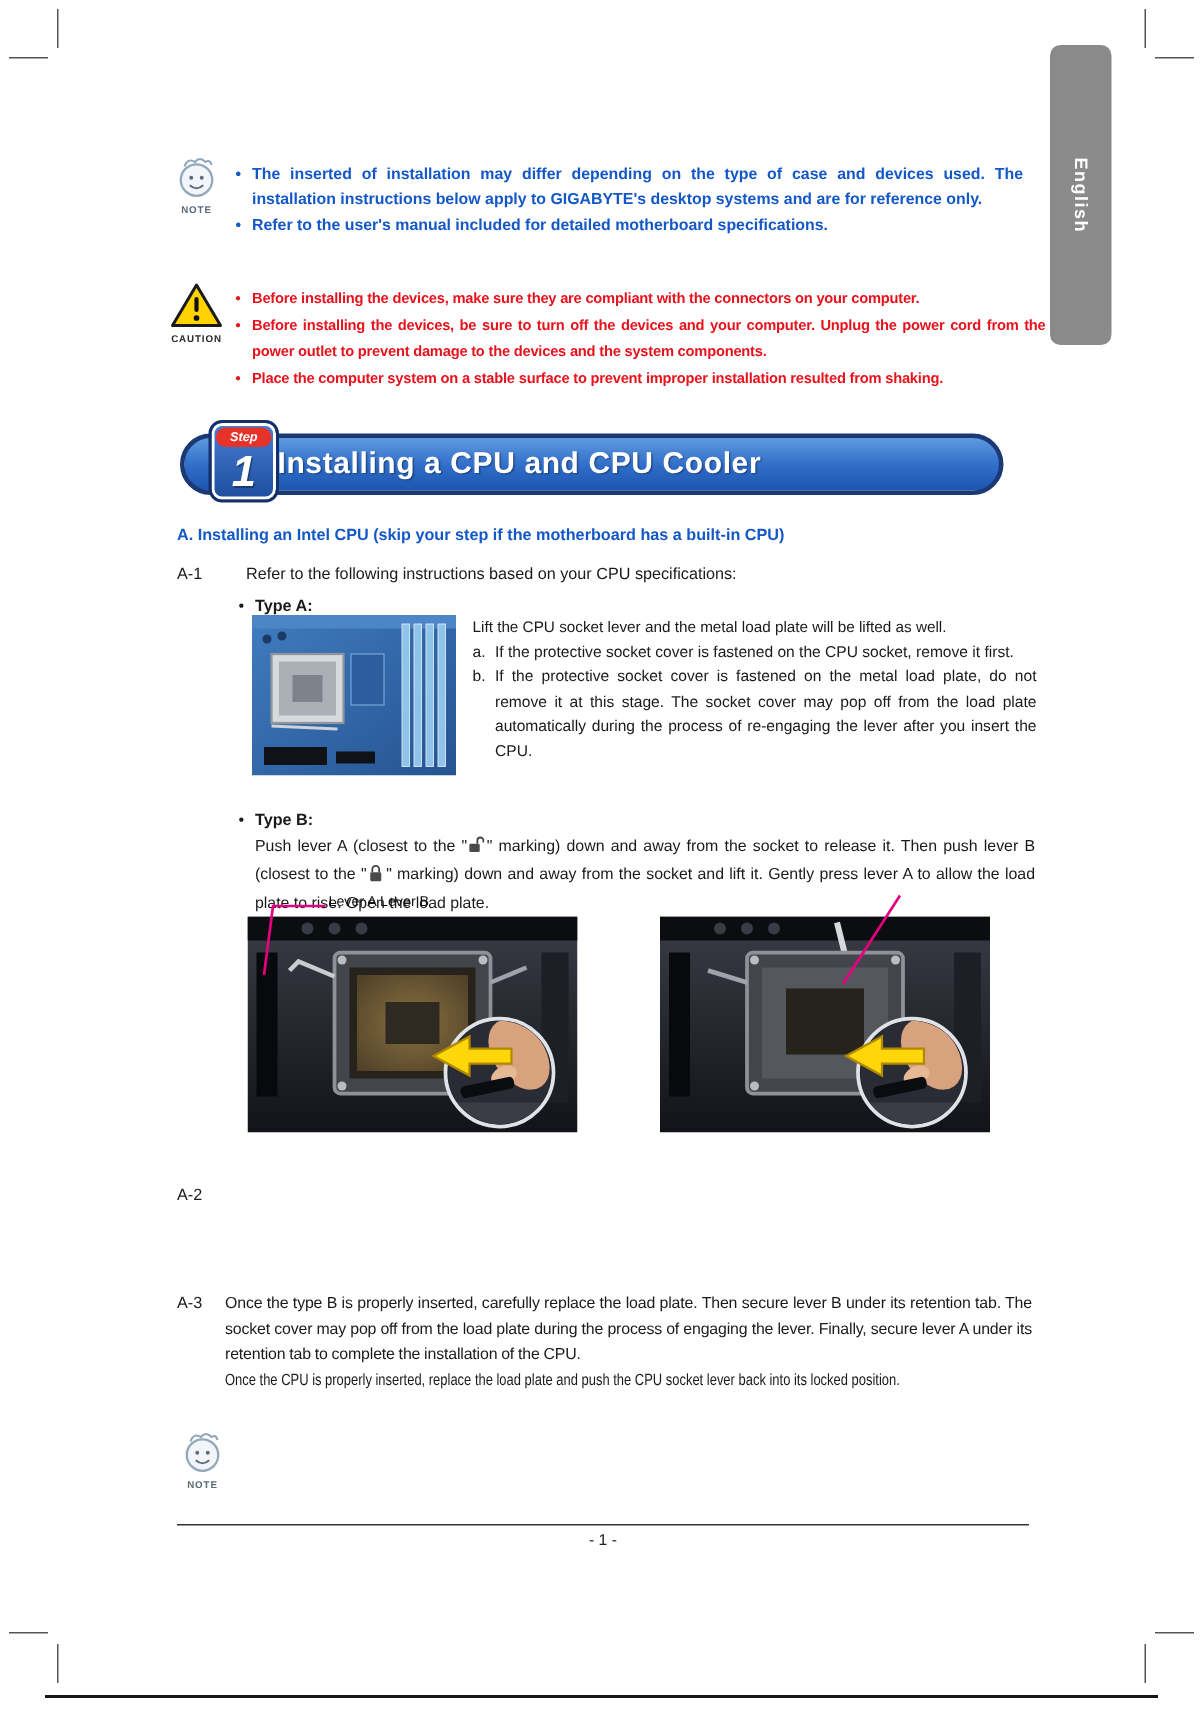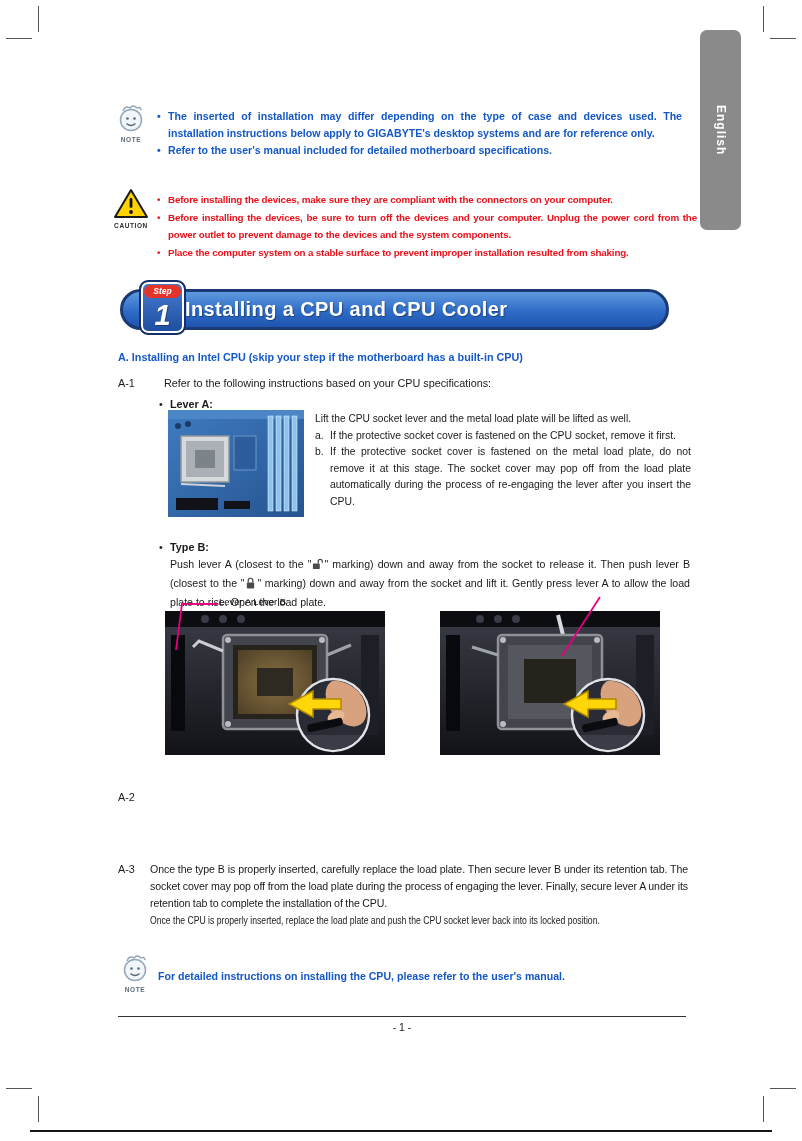--- a/index.html
+++ b/index.html
@@ -143,21 +143,21 @@
     <div class="badge-num">1</div>
   </div>
 
   <div class="h-a abs">A. Installing an Intel CPU (skip your step if the motherboard has a built-in CPU)</div>
 
   <div class="abs body" style="left:118px;top:375px">A-1</div>
   <div class="abs body" style="left:164px;top:375px;width:540px">Refer to the following instructions based on your CPU specifications:</div>
 
   <div class="abs brow" style="left:159px;top:396px;width:120px">
     <span class="blt body">•</span>
-    <span class="body bold">Lever A:</span>
+    <span class="body bold">Type A:</span>
   </div>
 
   <div class="abs photo-a">
     <svg width="136" height="107" viewBox="0 0 136 107">
       <defs>
           <linearGradient id="mb" x1="0" y1="0" x2="1" y2="1">
         <stop offset="0" stop-color="#3f7cc0"></stop>
             <stop offset="1" stop-color="#265390"></stop>
           </linearGradient>
         </defs>
@@ -308,18 +308,17 @@
   <div class="icon-wrap" style="left:114px;top:953px">
     <svg width="32" height="30" viewBox="0 0 32 30">
       <path d="M8 8 Q10 2 15 5 Q18 1 22 5 Q25 3 26 7" fill="none" stroke="#93a7ba" stroke-width="1.4"></path>
       <circle cx="16" cy="17" r="10.5" fill="#f2f6fa" stroke="#93a7ba" stroke-width="1.5"></circle>
       <circle cx="12.5" cy="15.5" r="1.3" fill="#5a6b7d"></circle>
       <circle cx="19.5" cy="15.5" r="1.3" fill="#5a6b7d"></circle>
       <path d="M11.5 20.5 Q16 24.5 20.5 20.5" fill="none" stroke="#5a6b7d" stroke-width="1.3"></path>
     </svg>
     <div class="icon-cap">NOTE</div>
   </div>
-  <div class="abs nb" style="left:158px;top:968px;width:524px">For detailed instructions on installing the CPU, please refer to the user's manual.</div>
 
   <div class="rule abs"></div>
   <div class="pageno abs">- 1 -</div>
 
 </div>
 
 </body></html>

